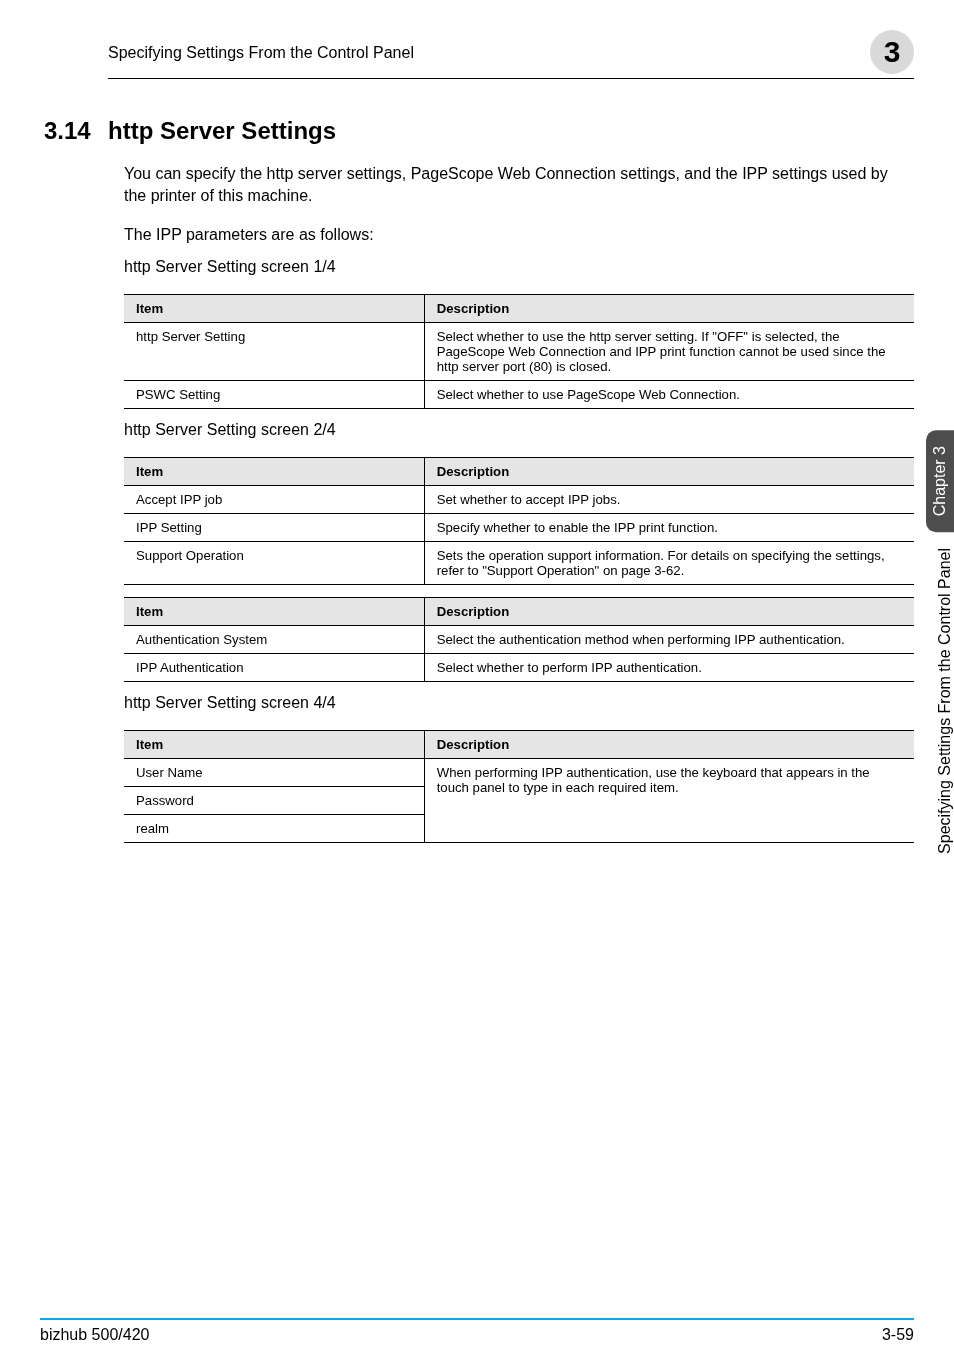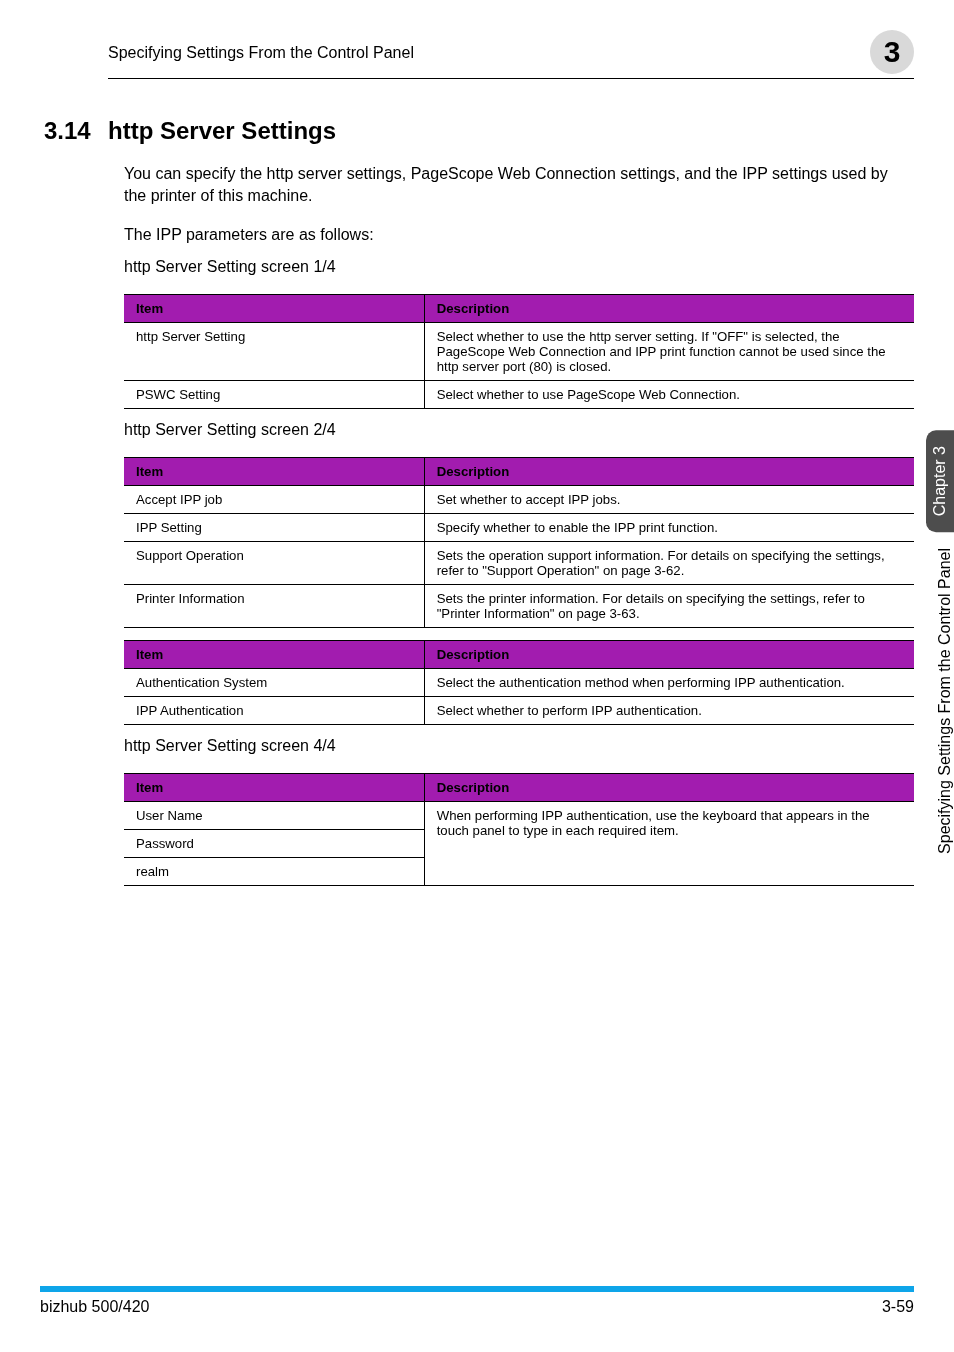--- a/index.html
+++ b/index.html
@@ -72,21 +72,21 @@
       margin-bottom: 12px;
     }
     .tbl th, .tbl td {
       text-align: left;
       vertical-align: top;
       padding: 6px 10px 6px 12px;
       border-top: 1px solid #000;
       border-bottom: 1px solid #000;
     }
     .tbl th {
-      background: #a21caf;
+      background: #e5e5e5;
       font-weight: 900;
     }
     .tbl .col-item {
       width: 38%;
     }
     .tbl .divider {
       border-left: 1px solid #000;
     }
     .caption {
       font-size: 16px;
@@ -110,24 +110,24 @@
       border-radius: 0 10px 10px 0;
     }
     .tab-bottom {
       writing-mode: vertical-rl;
       transform: rotate(180deg);
       font-size: 16px;
       padding: 16px 8px 16px 0;
     }
     .footer {
       position: absolute;
-      bottom: 36px;
+      bottom: 8px;
       left: 40px;
       right: 40px;
-      border-top: 6px solid #0ea5e9;
+      border-top: 2px solid #0ea5e9;
       padding-top: 6px;
       display: flex;
       justify-content: space-between;
       font-size: 16px;
     }
   </style>
 </head>
 <body>
 
 <div class="page">
@@ -177,24 +177,20 @@
         <td class="divider">Set whether to accept IPP jobs.</td>
       </tr>
       <tr>
         <td>IPP Setting</td>
         <td class="divider">Specify whether to enable the IPP print function.</td>
       </tr>
       <tr>
         <td>Support Operation</td>
         <td class="divider">Sets the operation support information. For details on specifying the settings, refer to "Support Operation" on page 3-62.</td>
       </tr>
-      <tr>
-        <td>Printer Information</td>
-        <td class="divider">Sets the printer information. For details on specifying the settings, refer to "Printer Information" on page 3-63.</td>
-      </tr>
     </tbody>
       </table>
 
 
     <table class="tbl">
       <tbody>
           <tr>
         <th class="col-item">Item</th>
         <th class="divider">Description</th>
       </tr>

